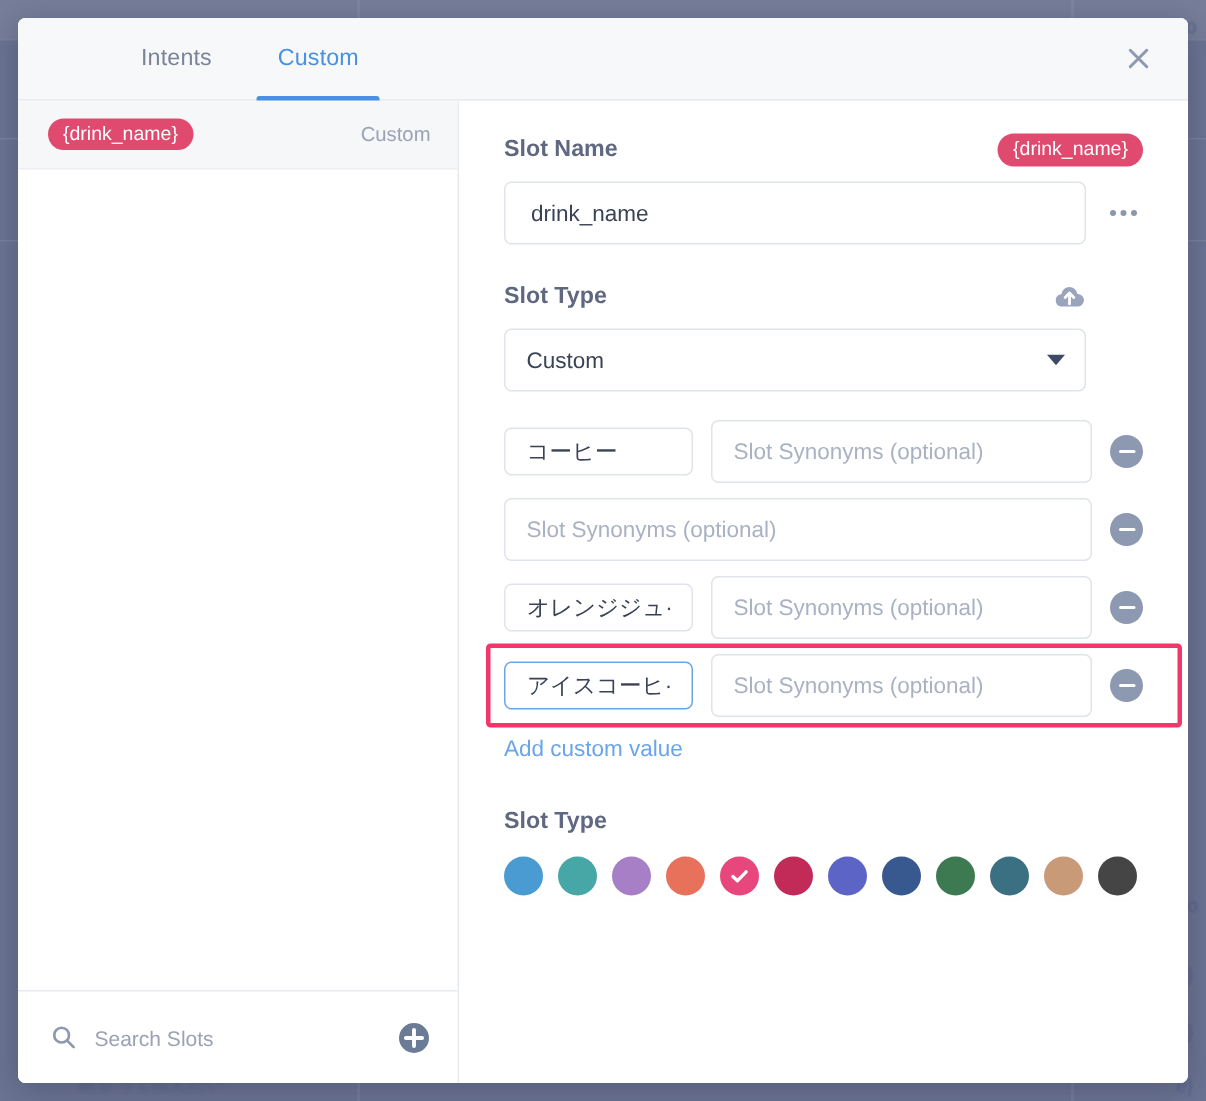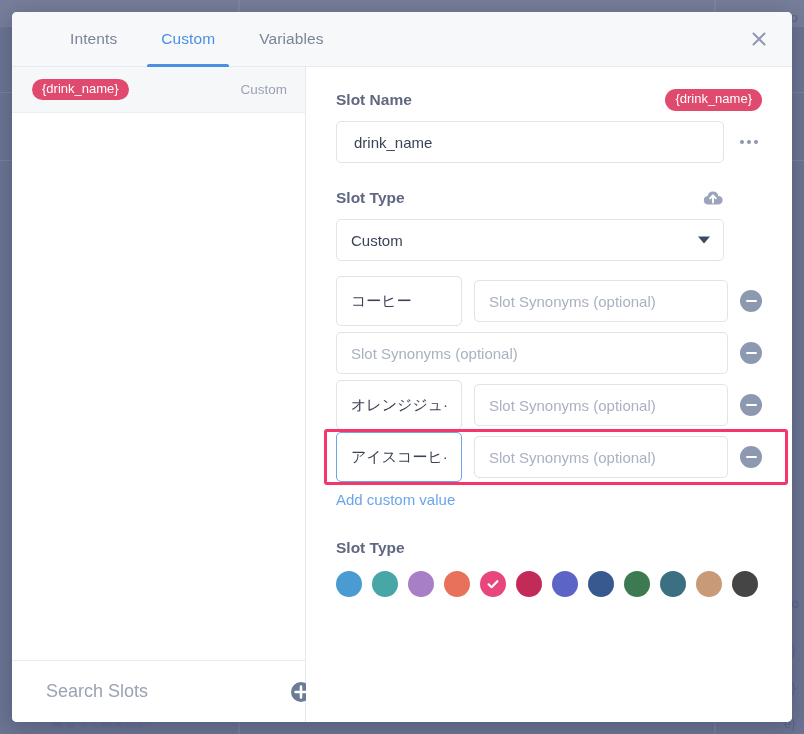--- a/index.html
+++ b/index.html
@@ -58,21 +58,21 @@
   }
 
   
   .tabbar {
     position: relative;
     height: 55px;
     background: #f7f8fa;
     border-bottom: 1px solid #e6e9ef;
     display: flex;
     align-items: stretch;
-    padding-left: 36px;
+    padding-left: 60px;
     flex: 0 0 auto;
   }
   .tab {
     display: flex;
     align-items: center;
     padding: 0 22px;
     font-size: 15.5px;
     color: #7b8499;
     cursor: pointer;
     position: relative;
@@ -147,21 +147,21 @@
     border-top: 1px solid #e6e9ef;
     display: flex;
     align-items: center;
     padding: 0 18px 0 22px;
     gap: 12px;
     background: #fff;
   }
   .search-input {
     border: none;
     outline: none;
-    font-size: 18px;
+    font-size: 14px;
     color: #3a4256;
     flex: 1 1 auto;
     background: transparent;
     font-family: inherit;
   }
   .search-input::placeholder { color: #9aa2b4; }
   .add-circle { cursor: pointer; display:flex; }
 
   
   .right-panel {
@@ -251,21 +251,21 @@
   .values { margin-top: 14px; position: relative; }
   .value-row {
     display: flex;
     align-items: center;
     gap: 12px;
     height: 52px;
   }
   .value-input {
     flex: 0 0 126px;
     width: 126px;
-    height: 50px;
+    height: 32px;
     overflow: hidden;
     text-overflow: clip;
     white-space: nowrap;
   }
   .syn-input {
     flex: 1 1 auto;
     height: 42px;
   }
   .value-row.focused .value-input {
     border-color: #6aa5e8;
@@ -341,23 +341,20 @@
 </div>
 
 <div class="modal">
 
   <div class="tabbar">
     <div class="tab">
       <span>Intents</span>
     </div>
     <div class="tab active">
       <span>Custom</span>
-    </div>
-    <div class="tab">
-      <span>Variables</span>
     </div>
 
     <div class="close-btn">
       <svg width="18" height="18" viewBox="0 0 18 18">
         <path d="M3.5 3.5 L14.5 14.5 M14.5 3.5 L3.5 14.5" stroke="#8d99b0" stroke-width="2" stroke-linecap="round" fill="none"></path>
       </svg>
     </div>
   </div>
 
   <div class="body-split">

